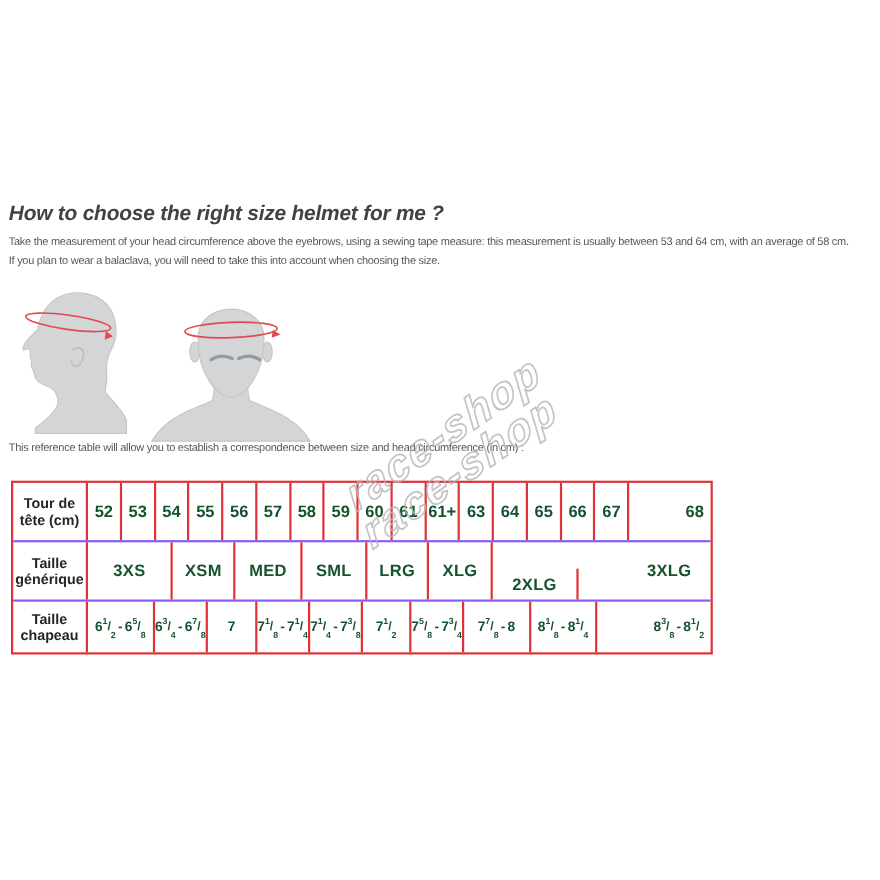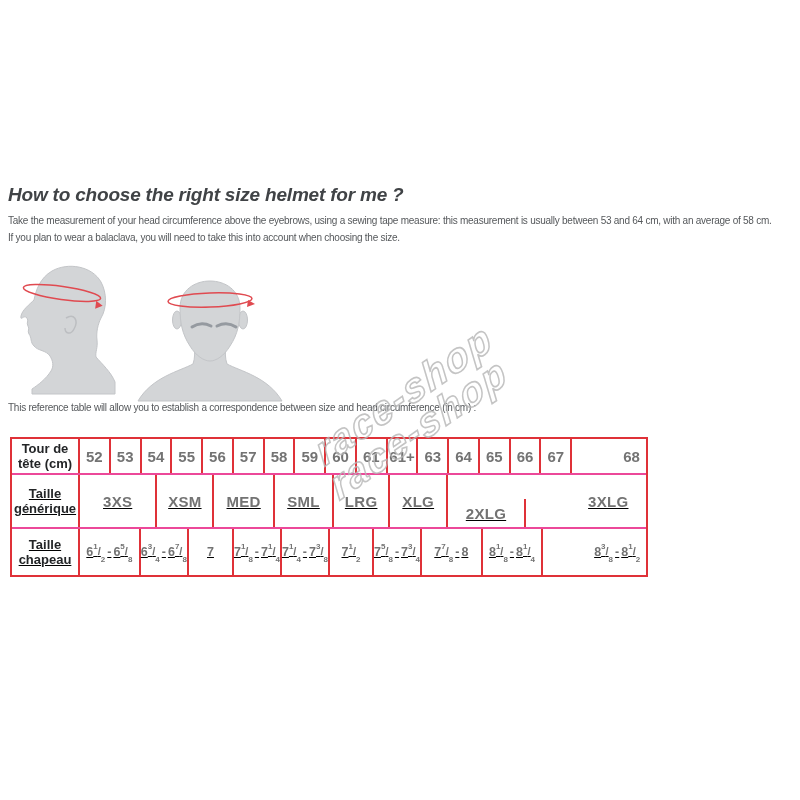--- a/index.html
+++ b/index.html
@@ -20,27 +20,27 @@
   
   .wm{position:absolute;font-style:italic;font-weight:700;font-size:40px;letter-spacing:2px;
     color:transparent;-webkit-text-stroke:1.6px #b6b6b6;white-space:nowrap;opacity:.8;
     transform-origin:0 50%;transform:rotate(-35deg) skewX(-8deg);z-index:5;pointer-events:none;}
   .wm1{left:318px;top:432px;}
   .wm2{left:333px;top:466px;}
 
   
   .tbl{position:absolute;left:10px;top:437px;width:634px;border:2px solid #df3138;z-index:2;background:#fff0;}
   .trow{display:flex;}
-  .trow + .trow{border-top:2px solid #ec4899;text-decoration:underline;}
+  .trow + .trow{border-top:2px solid #8b5cf6;}
   .hcell{flex:0 0 64px;display:flex;align-items:center;justify-content:center;text-align:center;
     font-weight:700;font-size:13px;line-height:15px;color:#232527;border-right:2px solid #df3138;padding:0 1px;}
   .cell{display:flex;align-items:center;justify-content:center;border-right:2px solid #df3138;
-    font-weight:700;color:#737373;}
+    font-weight:700;color:#14532d;}
   .cell:last-child{border-right:0;padding-left:45px;}
-  .r1{height:34px;} .r2{height:52px;} .r3{height:46px;}
+  .r1{height:52px;} .r2{height:52px;} .r3{height:46px;}
   .r1 .cell{flex:1 1 0;font-size:15px;}
   .r2 .cell{font-size:15px;letter-spacing:.3px;}
   .r3 .cell{font-size:12.5px;}
   .fr sup{font-size:8px;position:relative;top:-1px;}
   .fr .sl{font-size:11px;}
   .fr sub{font-size:8px;position:relative;top:3px;}
   .dash{margin:0 2px;}
 </style>
 </head>
 <body>

